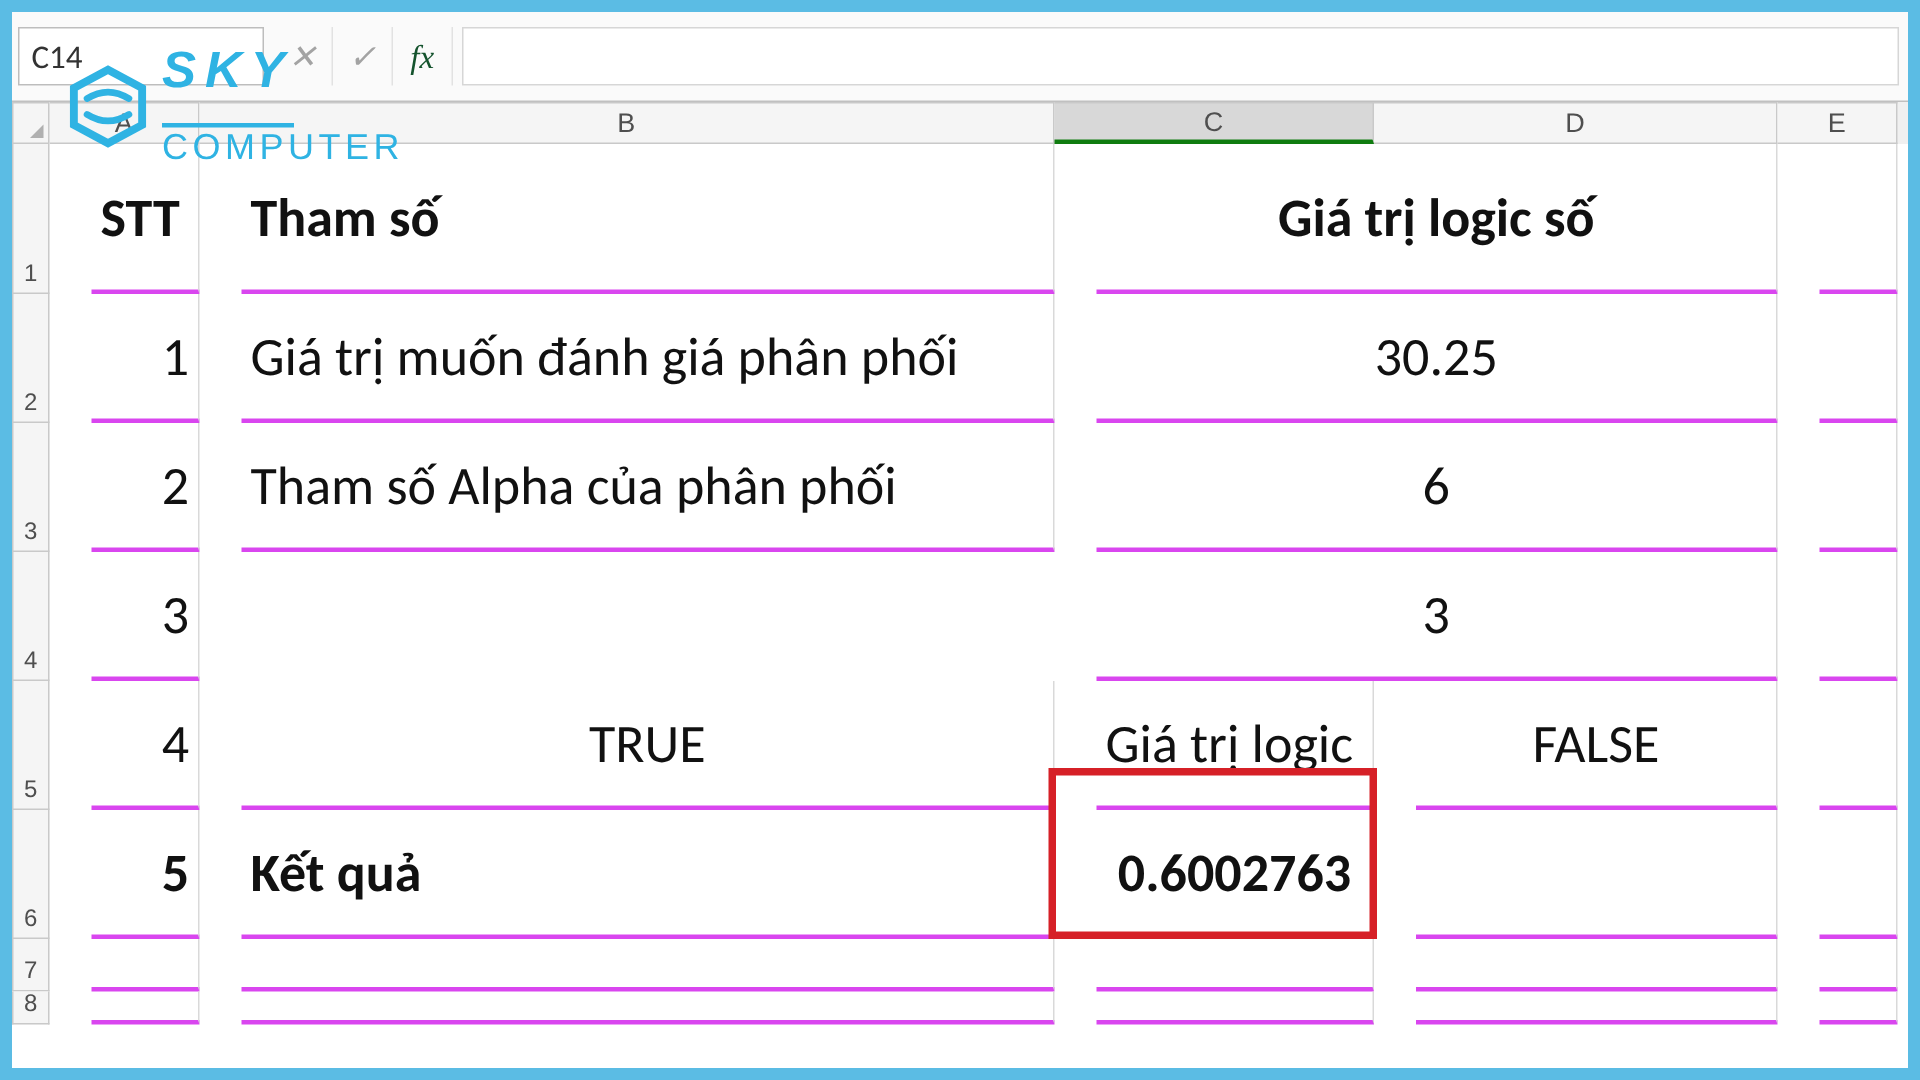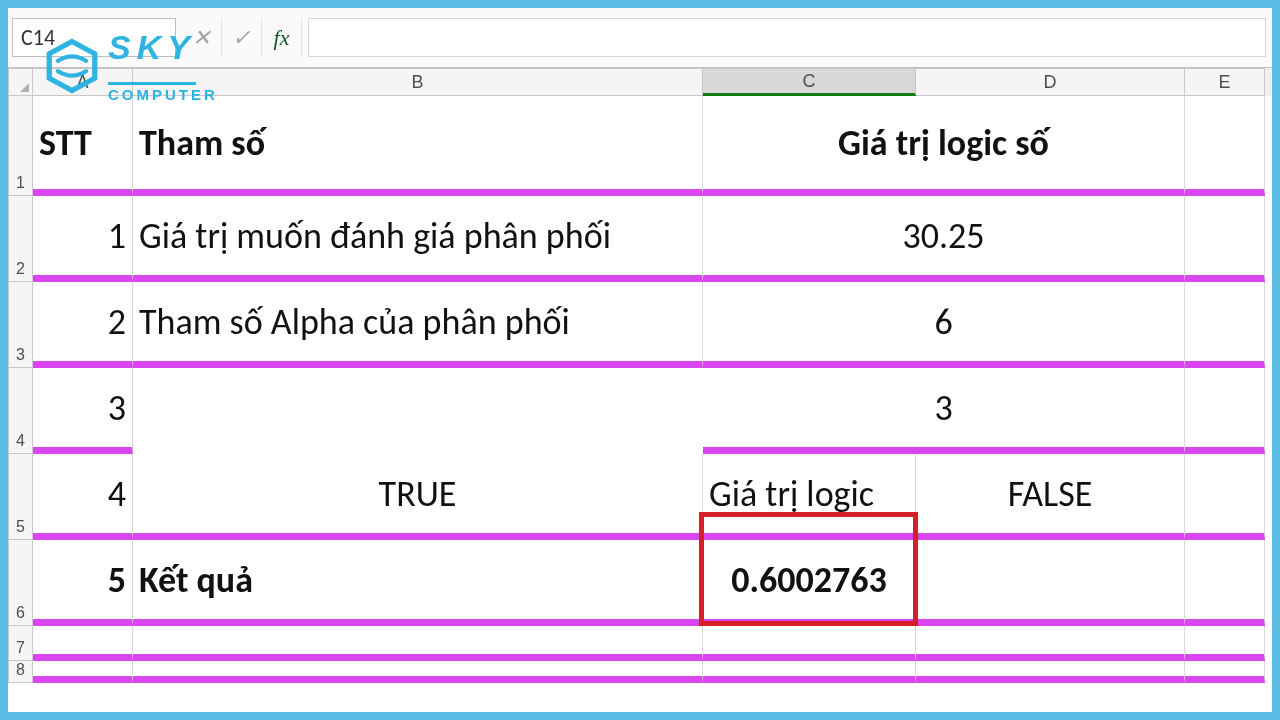--- a/index.html
+++ b/index.html
@@ -118,29 +118,30 @@
     align-items: flex-end;
     justify-content: center;
     font-size: 16px;
     color: #4f4f4f;
     background: #f5f5f5;
     padding-bottom: 3px;
     font-family: Arial, sans-serif;
   }
   .cell {
     border-right: 1px solid #d9d9d9;
-    border-bottom: 7px solid #d946ef;
+    border-bottom: 3px solid #d946ef;
     display: flex;
     align-items: center;
     padding: 0 6px;
     font-size: 36px;
     color: #111;
     white-space: nowrap;
     overflow: visible;
     position: relative;
+    margin-left: 28px;
   }
   .header-row .cell { font-weight: 700; }
   .row.result .cell { font-weight: 700; }
   .r-align { justify-content: flex-end; }
   .c-align { justify-content: center; }
   .merged {
     grid-column: 4 / 6;
     justify-content: center;
   }
   .thin-row .cell { font-size: 20px; }
@@ -173,22 +174,22 @@
     font-size: 34px;
     letter-spacing: 6px;
     color: #2fb3e3;
     font-style: italic;
     border-bottom: 3px solid #2fb3e3;
     display: inline-block;
     padding-bottom: 18px;
   }
   .brand-sub {
     font-family: Arial, sans-serif;
-    font-weight: 700;
-    font-size: 15px;
+    font-weight: 400;
+    font-size: 24px;
     letter-spacing: 3px;
     color: #2fb3e3;
     margin-top: 2px;
   }
 </style>
 </head>
 <body>
 
 <div class="frame">
 

